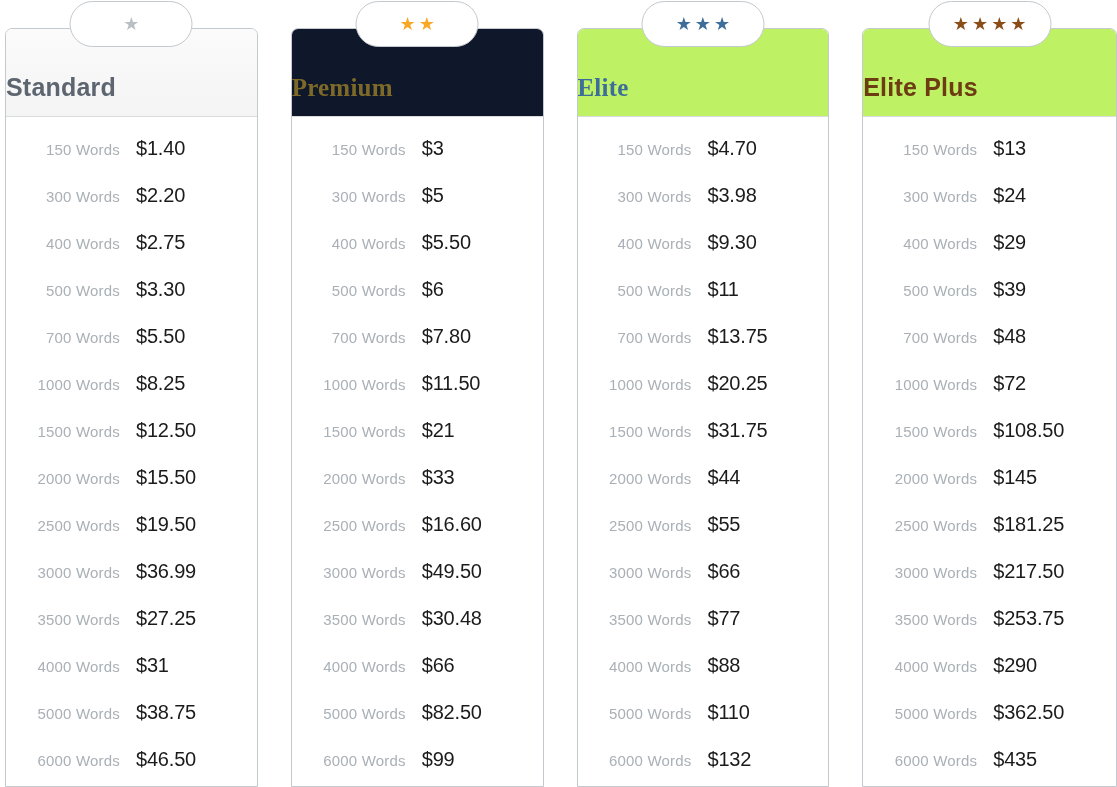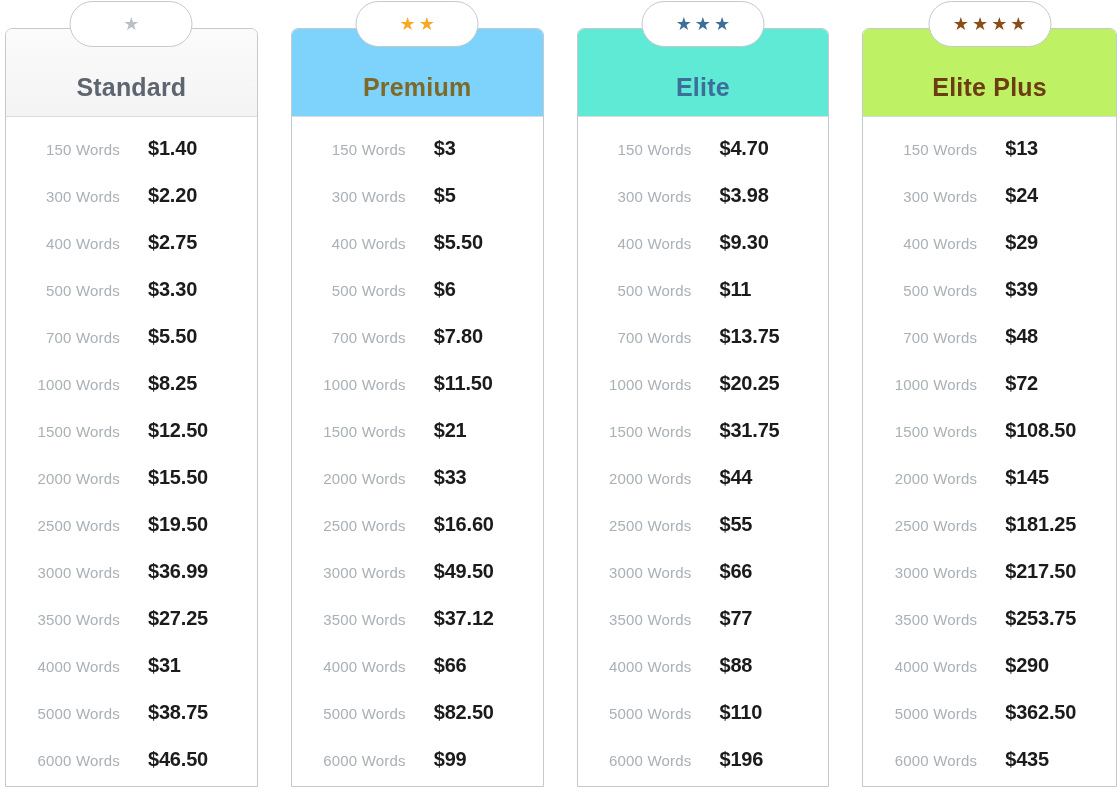--- a/index.html
+++ b/index.html
@@ -84,40 +84,40 @@
   }
 
   
   .plan-header {
     position: relative;
     height: 88px;
     border-bottom: 1px solid #d8dcdf;
     border-radius: 6px 6px 0 0;
     display: flex;
     align-items: flex-end;
-    justify-content: center;
+    justify-content: flex-start;
     padding-bottom: 14px;
     box-sizing: border-box;
     overflow: hidden;
   }
   .plan-title {
     font-size: 25px;
     font-weight: bold;
     letter-spacing: 0.2px;
   }
 
   .theme-standard .plan-header {
     background: linear-gradient(to bottom, #fbfbfb 0%, #f7f7f7 55%, #f4f4f4 100%);
   }
   .theme-standard .plan-title { color: #5c6570; }
 
-  .theme-premium .plan-header { background: #7dd3fc; }
+  .theme-premium .plan-header { background: #0f172a; font-family: Liberation Serif, serif; }
   .theme-premium .plan-title  { color: #7d6a28; }
 
-  .theme-elite .plan-header { background: #5eead4; }
+  .theme-elite .plan-header { background: #bef264; font-family: Liberation Serif, serif; }
   .theme-elite .plan-title  { color: #3d6d99; }
 
   .theme-eliteplus .plan-header { background: #bef264; }
   .theme-eliteplus .plan-title  { color: #6d3c12; }
 
   
   .rows {
     padding: 0;
   }
   .price-row {
@@ -136,26 +136,25 @@
     font-size: 15px;
     color: #a9b0b6;
     font-family: "Liberation Sans", sans-serif;
     letter-spacing: 0.2px;
     white-space: nowrap;
     box-sizing: border-box;
   }
   .row-price {
     flex: 1;
     font-size: 20px;
-    font-weight: bold;
+    font-weight: normal;
     color: #1b1b1b;
     letter-spacing: -0.2px;
     white-space: nowrap;
     padding-left: 2px;
-    margin-left: 12px;
   }
 </style>
 </head>
 <body>
 
 <div id="pricing-table">
   <div class="cards">
 
     <div class="plan-card theme-standard">
       <div class="badge">
@@ -272,21 +271,21 @@
           <div class="price-row">
             <div class="row-words">2500 Words</div>
             <div class="row-price">$16.60</div>
           </div>
           <div class="price-row">
             <div class="row-words">3000 Words</div>
             <div class="row-price">$49.50</div>
           </div>
           <div class="price-row">
             <div class="row-words">3500 Words</div>
-            <div class="row-price">$37.12</div>
+            <div class="row-price">$30.48</div>
           </div>
           <div class="price-row">
             <div class="row-words">4000 Words</div>
             <div class="row-price">$66</div>
           </div>
           <div class="price-row">
             <div class="row-words">5000 Words</div>
             <div class="row-price">$82.50</div>
           </div>
           <div class="price-row">
@@ -355,21 +354,21 @@
           <div class="price-row">
             <div class="row-words">4000 Words</div>
             <div class="row-price">$88</div>
           </div>
           <div class="price-row">
             <div class="row-words">5000 Words</div>
             <div class="row-price">$110</div>
           </div>
           <div class="price-row">
             <div class="row-words">6000 Words</div>
-            <div class="row-price">$196</div>
+            <div class="row-price">$132</div>
           </div>
         </div>
     </div>
 
     <div class="plan-card theme-eliteplus wide">
       <div class="badge">
         <div class="stars">
             <span style="color: rgb(139, 77, 23);">★</span>
             <span style="color: rgb(139, 77, 23);">★</span>
             <span style="color: rgb(139, 77, 23);">★</span>

